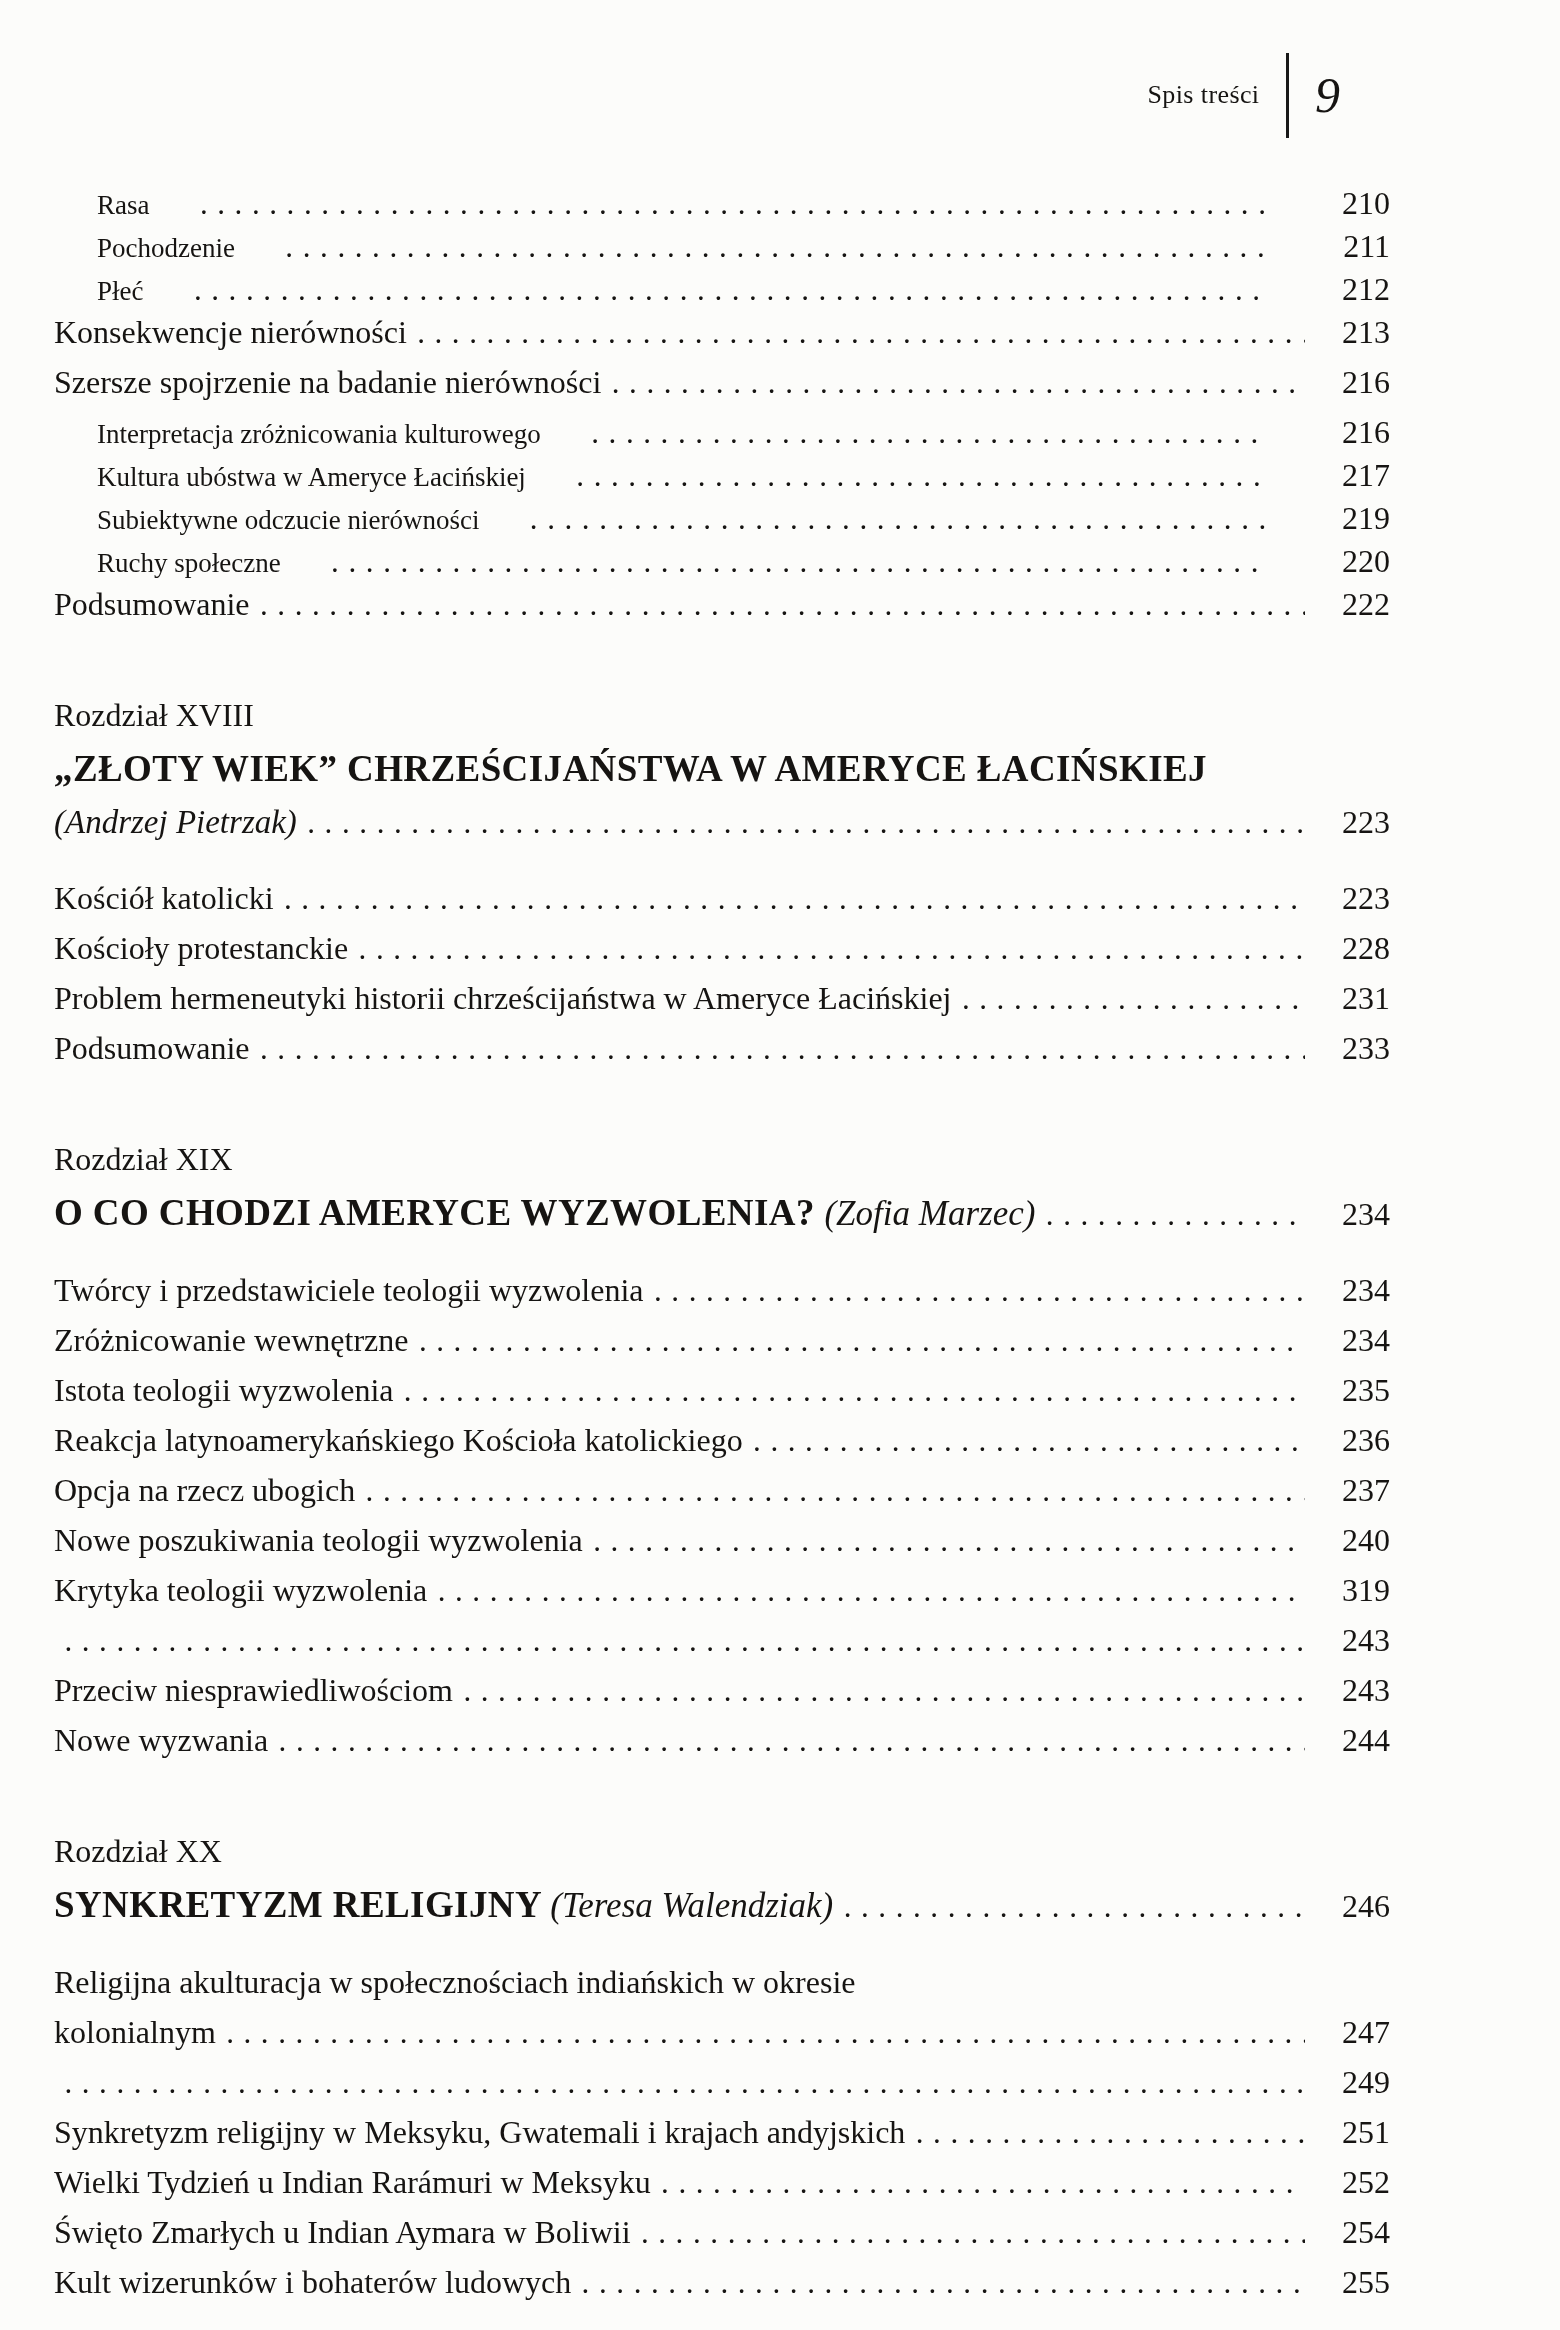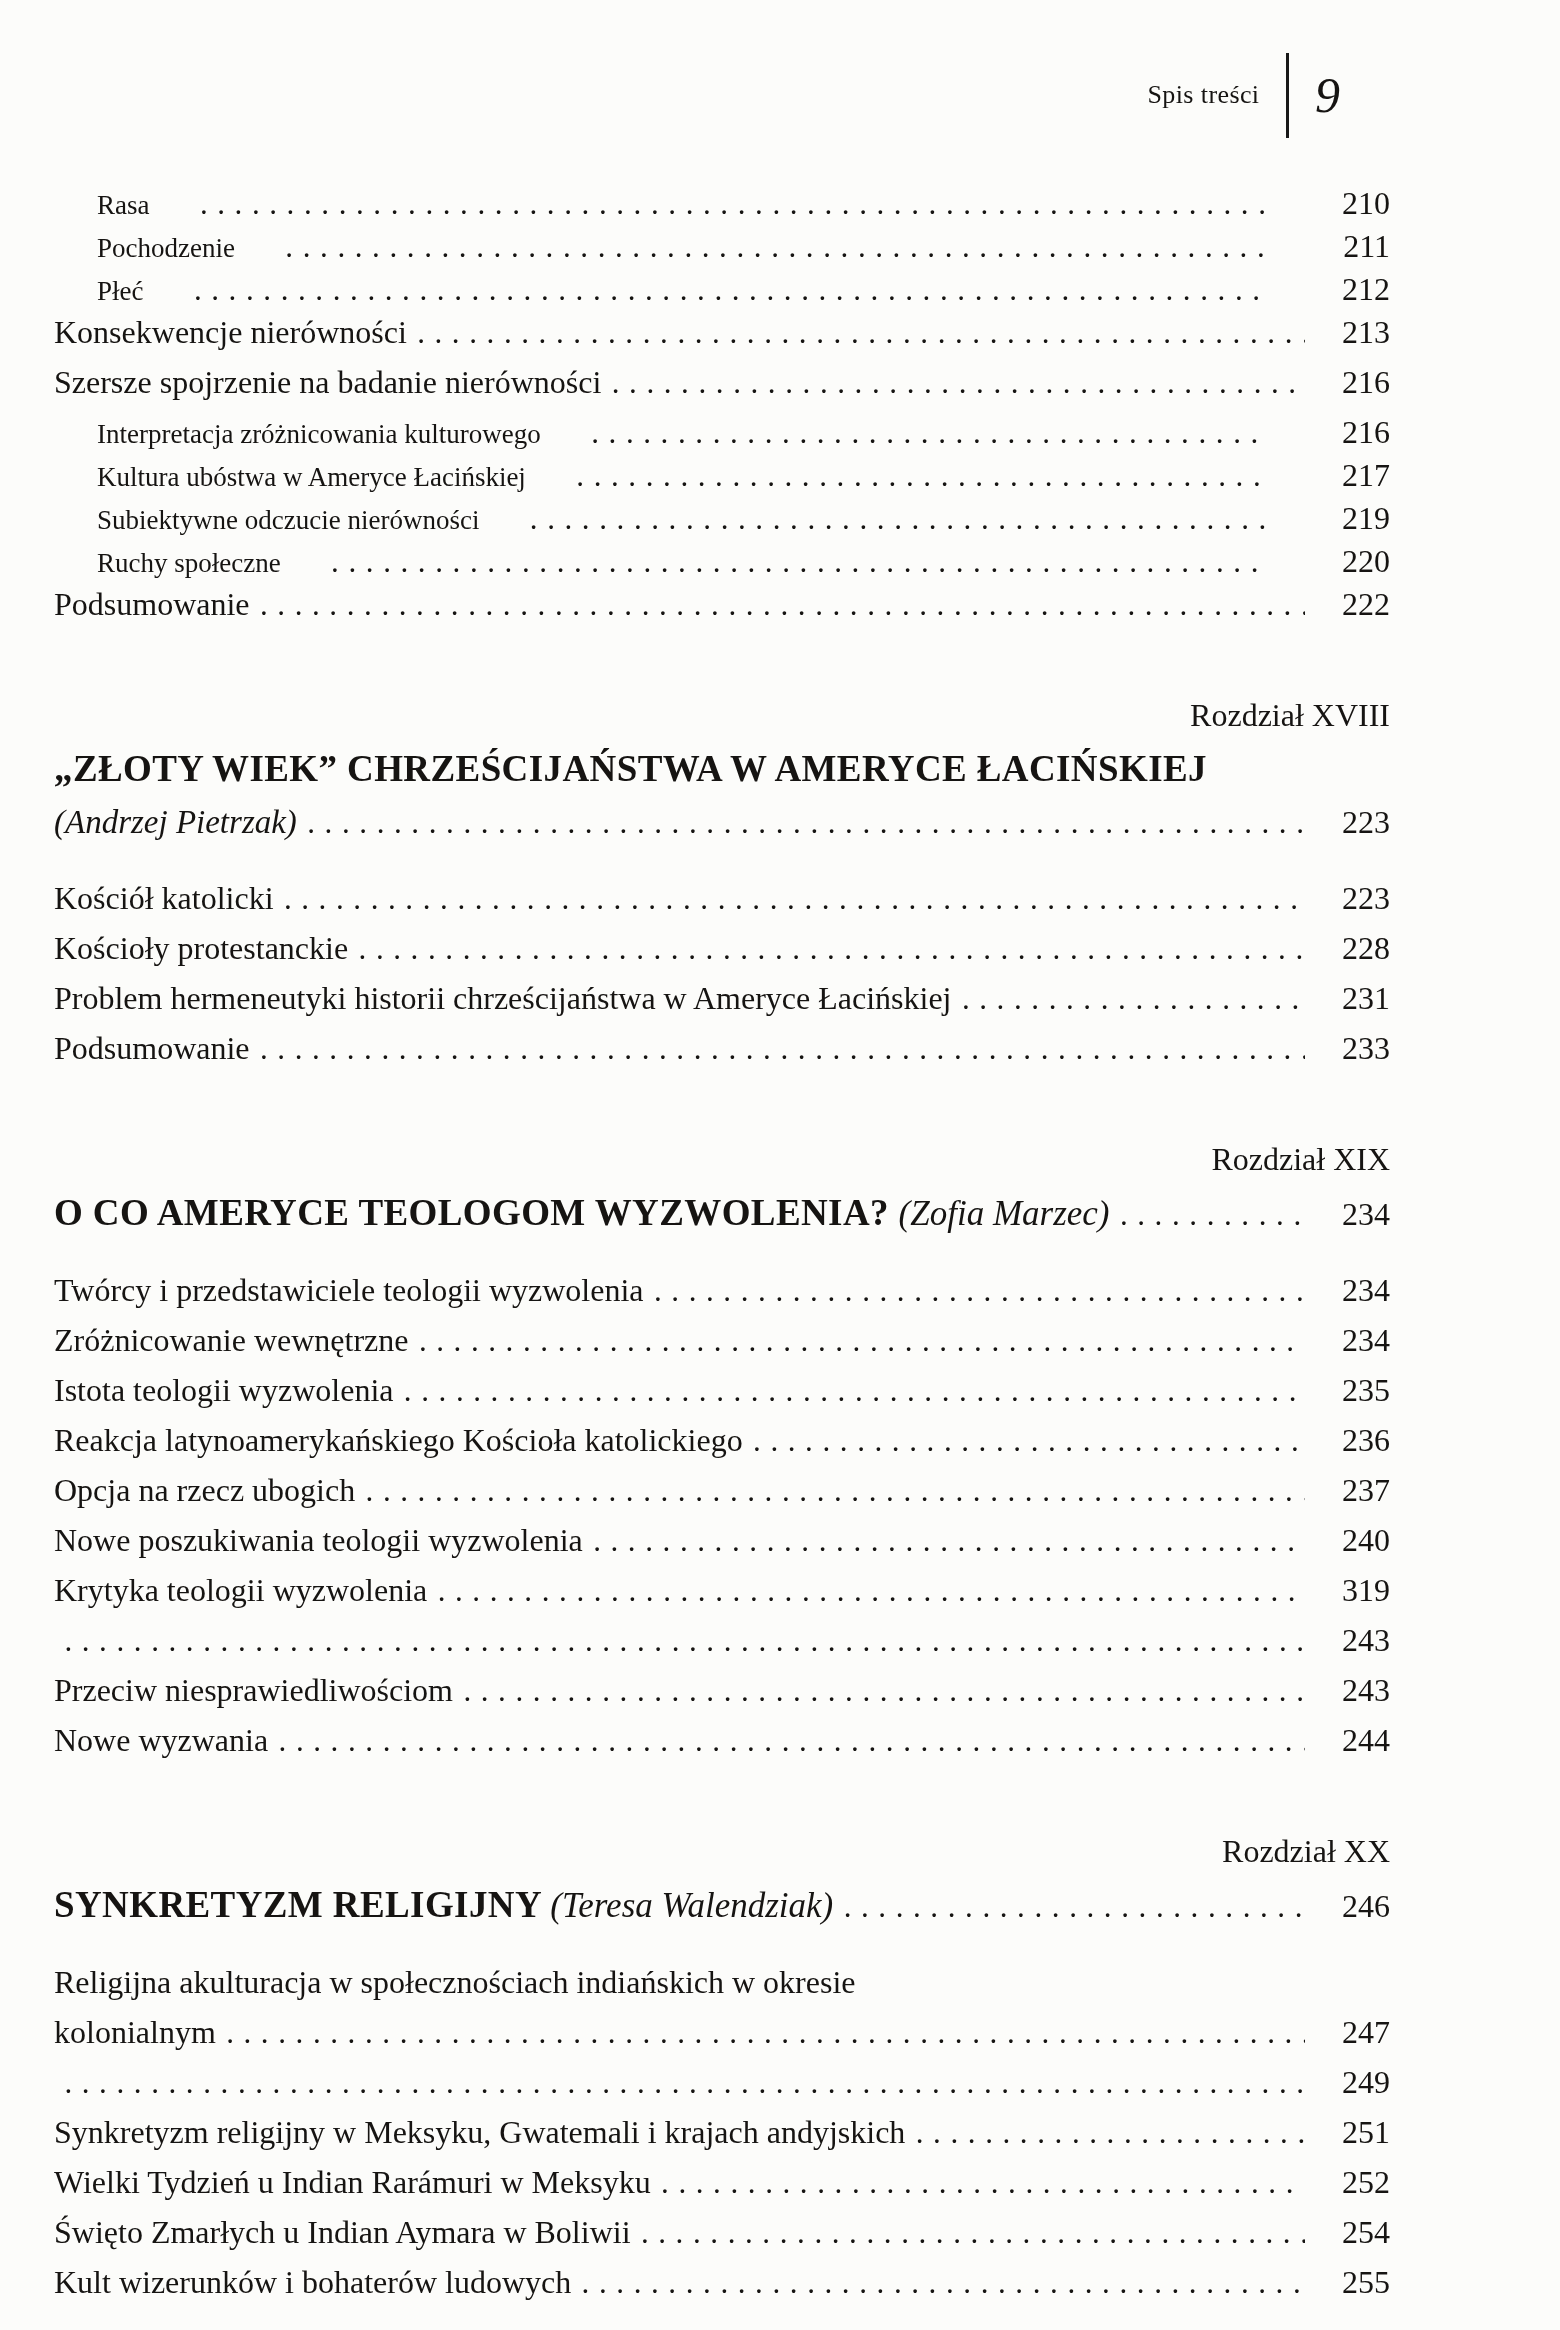--- a/index.html
+++ b/index.html
@@ -61,21 +61,20 @@
     height: 43px;
     font-size: 27px;
   }
   .row.indent {
     padding-left: 43px;
     gap: 40px;
   }
   .row.chapter-number {
     margin-top: 61px;
     height: 50px;
-    justify-content: flex-end;
   }
   .row.chapter-title {
     height: 57px;
     font-size: 37px;
   }
   .row.chapter-title .seg.bold {
     letter-spacing: 0.4px;
   }
   .row.chapter-author {
     height: 52px;
@@ -210,21 +209,21 @@
           <span class="label"><span class="seg regular">Podsumowanie</span></span>
           <span class="dots"></span>
           <span class="page-num">233</span>
         </div>
       </div>
       <div class="block">
         <div class="row chapter-number">
           <span class="label"><span class="seg regular">Rozdział XIX</span></span>
         </div>
         <div class="row chapter-title">
-          <span class="label"><span class="seg bold">O CO AMERYCE TEOLOGOM WYZWOLENIA? </span><span class="seg italic">(Zofia Marzec)</span></span>
+          <span class="label"><span class="seg bold">O CO CHODZI AMERYCE WYZWOLENIA? </span><span class="seg italic">(Zofia Marzec)</span></span>
           <span class="dots"></span>
           <span class="page-num">234</span>
         </div>
         <div class="row entry">
           <span class="label"><span class="seg regular">Twórcy i przedstawiciele teologii wyzwolenia</span></span>
           <span class="dots"></span>
           <span class="page-num">234</span>
         </div>
         <div class="row entry">
           <span class="label"><span class="seg regular">Zróżnicowanie wewnętrzne</span></span>

